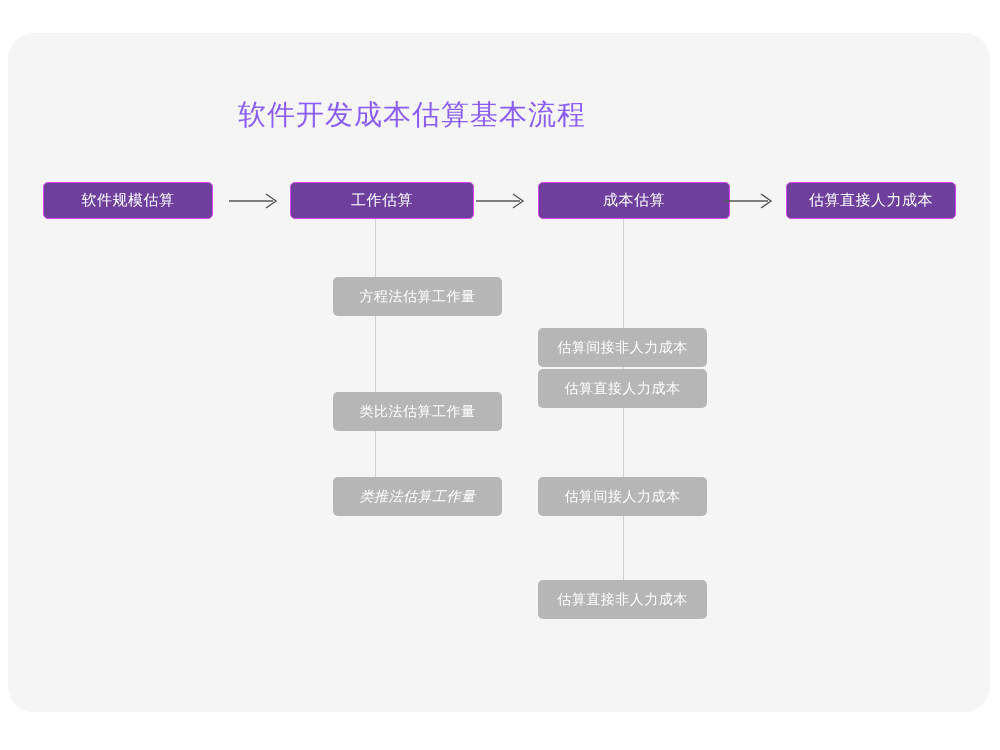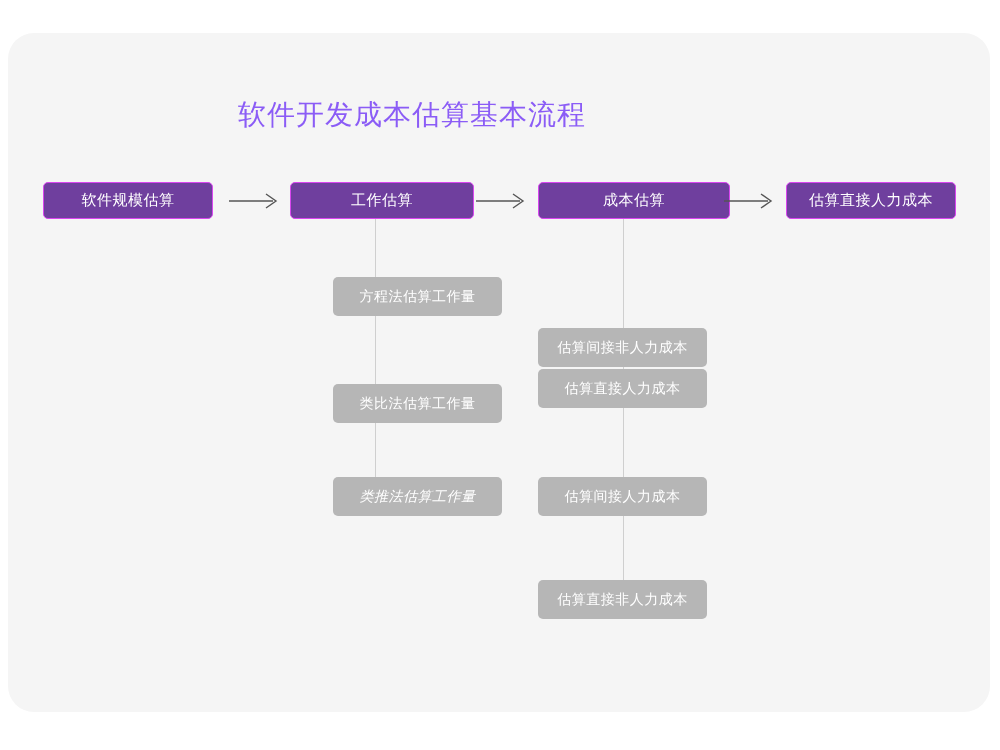--- a/index.html
+++ b/index.html
@@ -100,21 +100,21 @@
     justify-content: center;
     box-sizing: border-box;
     white-space: nowrap;
     letter-spacing: 0.5px;
   }
 
   .col-left  { left: 291px; margin-left: 42px; }
   .col-right { left: 538px; }
 
   #sub-l-0 { top: 277px; }
-  #sub-l-1 { top: 384px; }
+  #sub-l-1 { top: 392px; }
   #sub-l-2 { top: 477px; font-style: italic; }
 
   #sub-r-0 { top: 292px; margin-top: 36px; }
   #sub-r-1 { top: 369px; }
   #sub-r-2 { top: 477px; }
   #sub-r-3 { top: 580px; }
 </style>
 </head>
 <body>
 

